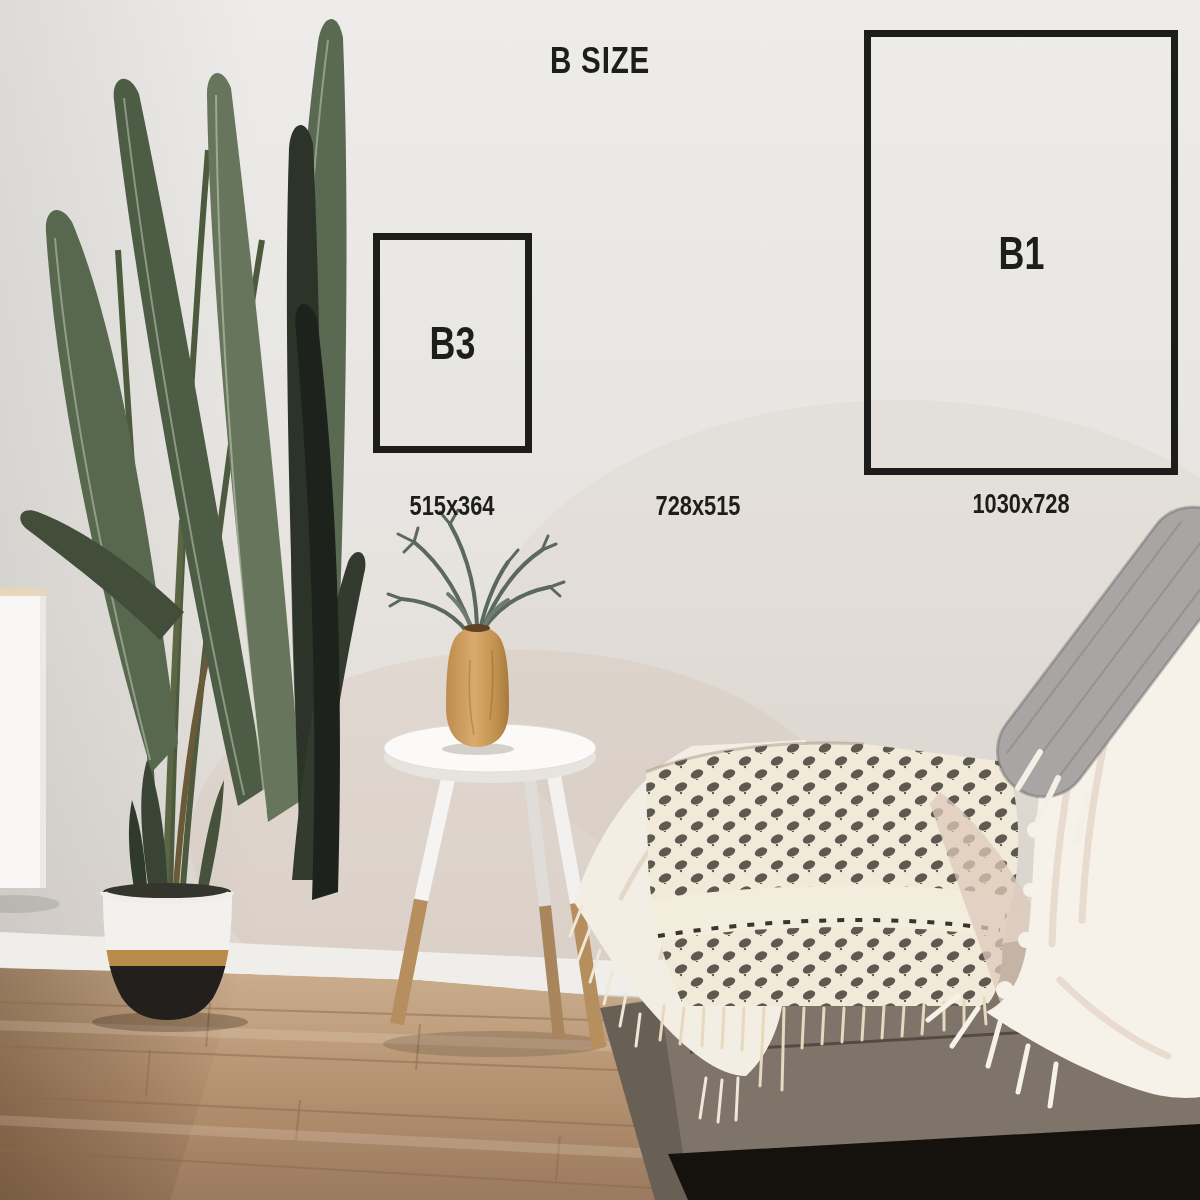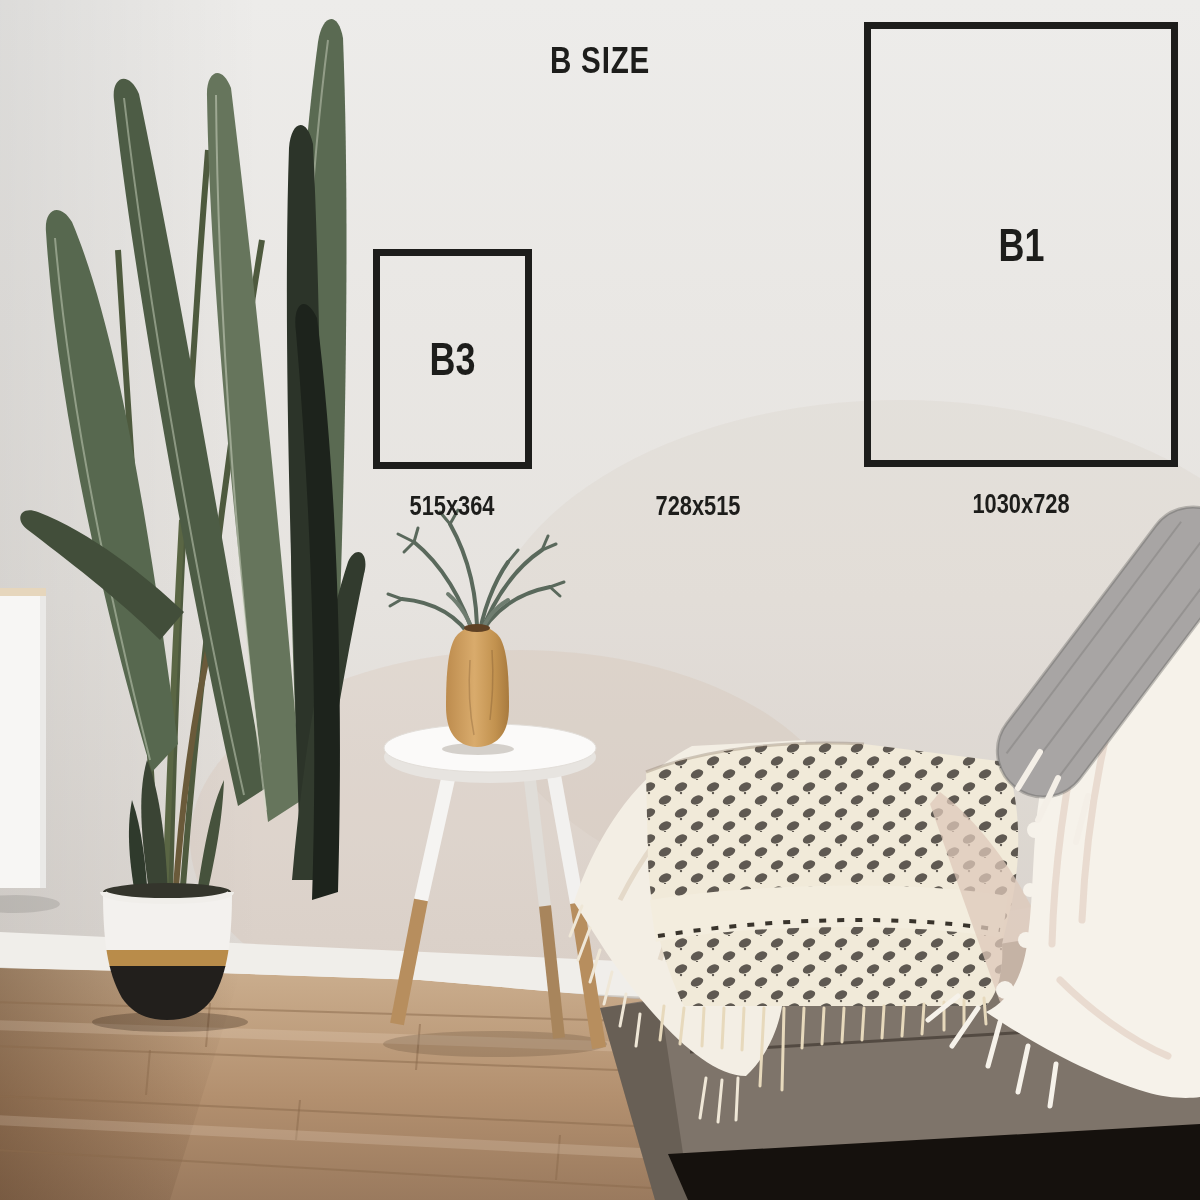--- a/index.html
+++ b/index.html
@@ -7,23 +7,23 @@
     position:relative;width:1200px;height:1200px;overflow:hidden;
     background:linear-gradient(180deg,#edecea 0%,#e6e3df 50%,#ded9d4 78%,#d7d1cb 100%);
     font-family:"Liberation Sans",sans-serif;
   }
   .scene{position:absolute;left:0;top:0;width:1200px;height:1200px;display:block;}
   .overlay{position:absolute;left:0;top:0;width:1200px;height:912px;color:#1d1d1b;}
   .size-box{
     position:absolute;box-sizing:border-box;border:7px solid #1d1d1b;
     display:flex;align-items:center;justify-content:center;background:transparent;
   }
-  .box-b3{left:373px;top:249px;width:159px;height:220px;text-align:center;}
+  .box-b3{left:373px;top:233px;width:159px;height:220px;text-align:center;}
   .box-b2{left:588px;top:154px;width:220px;height:316px;}
-  .box-b1{left:864px;top:22px;width:314px;height:445px;}
+  .box-b1{left:864px;top:30px;width:314px;height:445px;}
   .size-label{
     font-weight:bold;font-size:46px;line-height:1;color:#1d1d1b;
     transform:scaleX(0.78);letter-spacing:0px;
   }
   .size-dim{
     position:absolute;font-weight:bold;font-size:28px;line-height:1;color:#1d1d1b;
     transform:translateX(-50%) scaleX(0.78);white-space:nowrap;
   }
   .dim-b3{left:452px;top:492px;}
   .dim-b2{left:698px;top:492px;}

